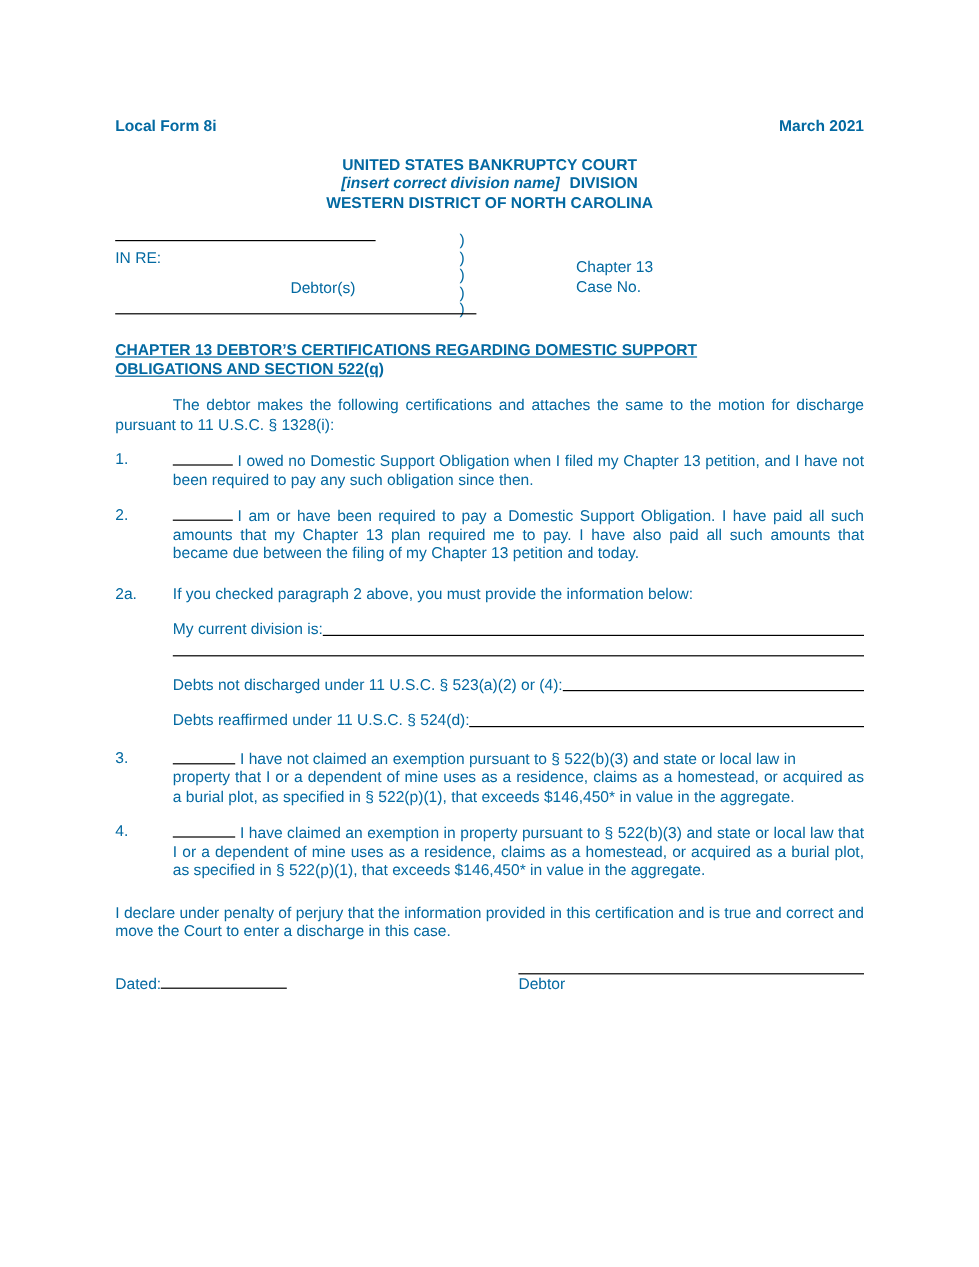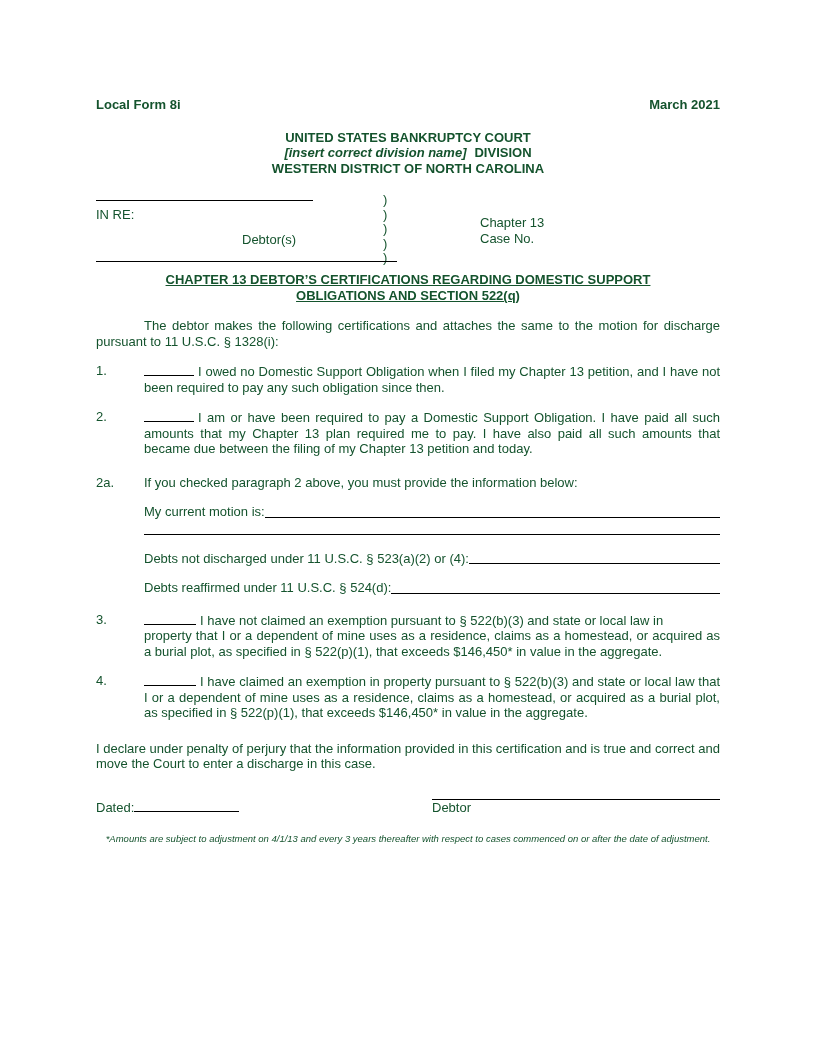--- a/index.html
+++ b/index.html
@@ -1,36 +1,36 @@
 <!DOCTYPE html>
 <html><head>
 <meta charset="utf-8">
 <style>
   html,body { margin:0; padding:0; background:#ffffff; }
   .page {
-    width:816px; height:1056px; background:#ffffff; color:#14532d;
+    width:816px; height:1056px; background:#ffffff; color:#0369a1;
     font-family:"Liberation Sans", sans-serif; font-size:13px; line-height:15.5px;
     box-sizing:border-box; padding:97px 96px 0 96px; position:relative; overflow:hidden;
   }
   .header-row { display:flex; justify-content:space-between; font-weight:bold; }
   .court-block { text-align:center; font-weight:bold; margin-top:17px; }
   .division-italic { font-style:italic; }
   .division-gap { display:inline-block; width:8px; }
 
   .caption { position:relative; height:80px; margin-top:9px; }
   .cline { position:absolute; height:0; border-bottom:1px solid #000; }
   .name-line { left:0; top:15px; width:217px; }
   .inre { position:absolute; left:0; top:22px; }
   .parens { position:absolute; left:287px; top:8px; }
   .parens div { line-height:14.6px; }
   .debtor-label { position:absolute; left:146px; top:47px; }
   .debtor-line { left:0; top:76px; width:301px; }
   .case-block { position:absolute; left:384px; top:30px; }
 
-  .title-block { text-align:center; font-weight:bold; margin-top:7px; }
+  .title-block { text-align:left; font-weight:bold; margin-top:19px; }
   .title-block .u { text-decoration:underline; }
 
   .intro { margin-top:15px; text-indent:48px; text-align:justify; }
 
   .item { display:flex; margin-top:14px; }
   .item .num { width:48px; flex:none; }
   .item .body { flex:1; text-align:justify; }
   .item .body.preline { white-space:pre-line; }
   .blank {
     display:inline-block; width:50px; height:12px;
@@ -104,21 +104,21 @@
     <span class="num">2.</span>
     <span class="body"><span class="blank"></span><span>I am or have been required to pay a Domestic Support Obligation.  I have paid all such amounts that my Chapter 13 plan required me to pay.  I have also paid all such amounts that became due between the filing of my Chapter 13 petition and today.</span></span>
   </div>
 
   <div class="item mt18">
     <span class="num">2a.</span>
     <span class="body">If you checked paragraph 2 above, you must provide the information below:</span>
   </div>
 
   <div class="fill-row">
-    <span class="label">My current motion is:</span>
+    <span class="label">My current division is:</span>
     <span class="fill"></span>
   </div>
 
   <div class="fill-row">
     <span class="fill"></span>
   </div>
 
   <div class="fill-row">
     <span class="label">Debts not discharged under 11 U.S.C. § 523(a)(2) or (4):</span>
     <span class="fill"></span>
@@ -143,15 +143,14 @@
   <div class="declaration">I declare under penalty of perjury that the information provided in this certification and is true and correct and move the Court to enter a discharge in this case.</div>
 
   <div class="sig-row">
     <span><span>Dated:</span><span class="dated-blank"></span></span>
     <span class="sig-col">
       <span class="sig-line" style="display:block"></span>
       <span>Debtor</span>
     </span>
   </div>
 
-  <div class="footnote">*Amounts are subject to adjustment on 4/1/13 and every 3 years thereafter with respect to cases commenced on or after the date of adjustment.</div>
 
 </div>
 
 </body></html>

